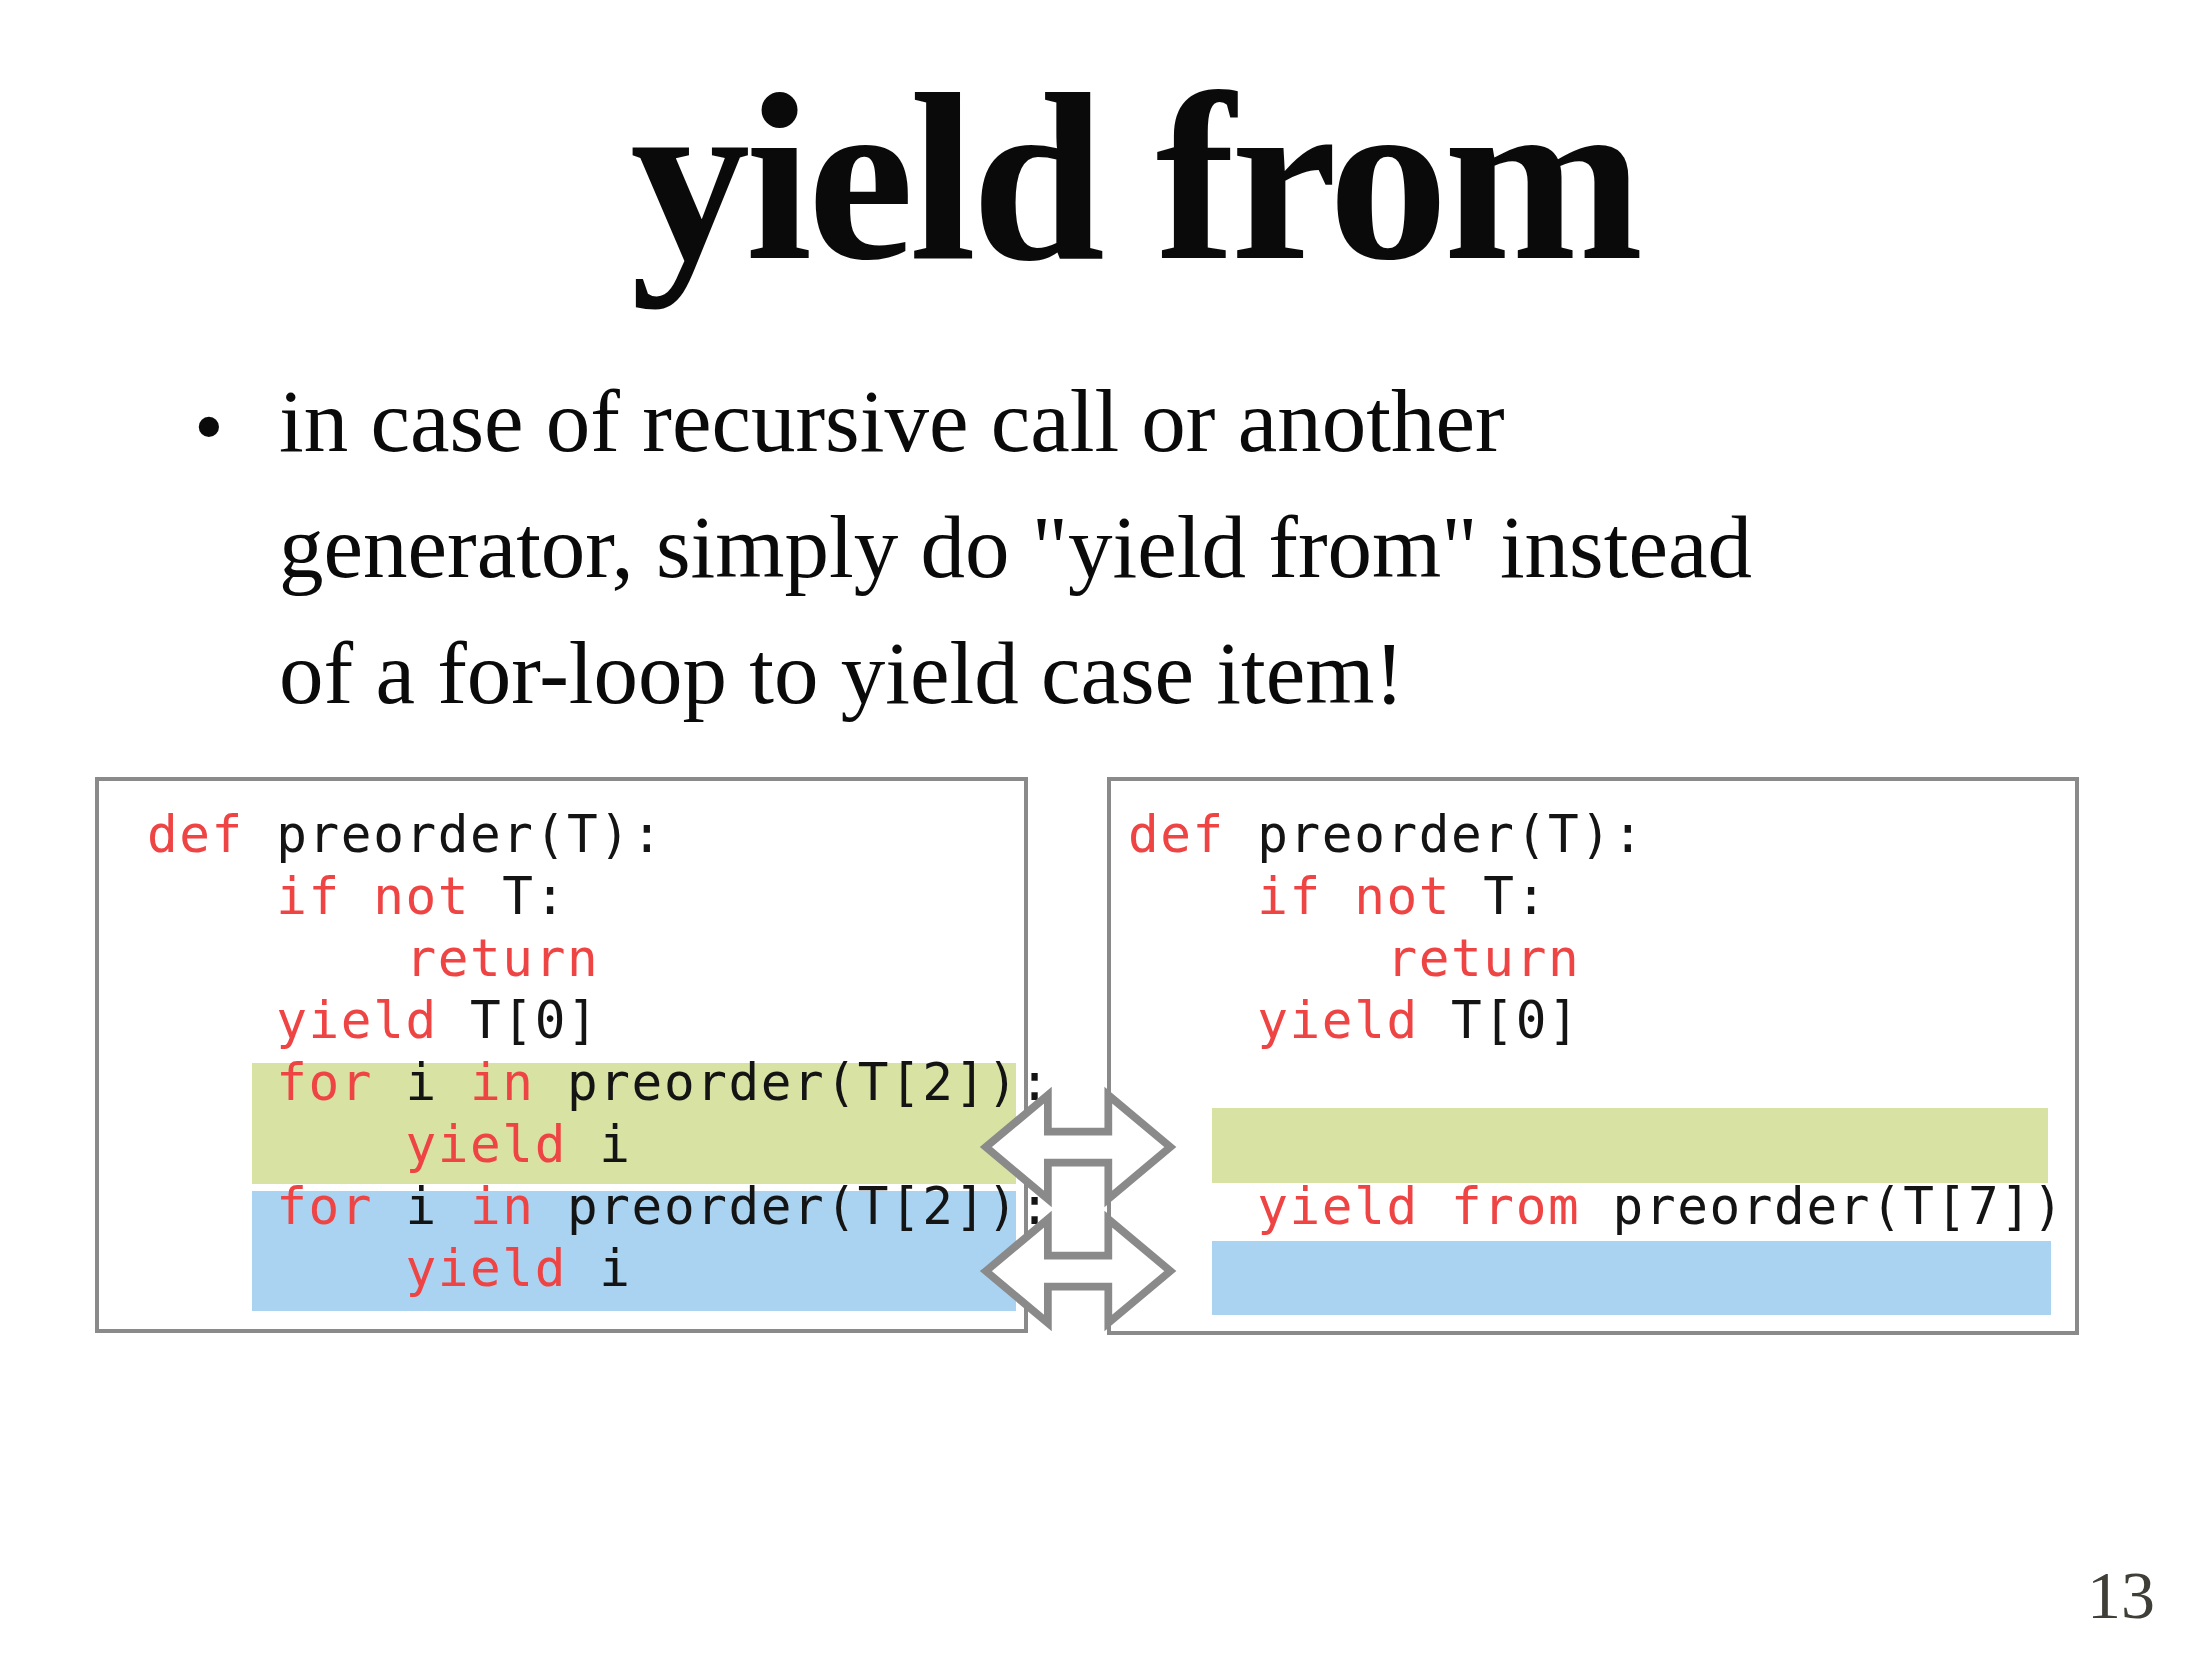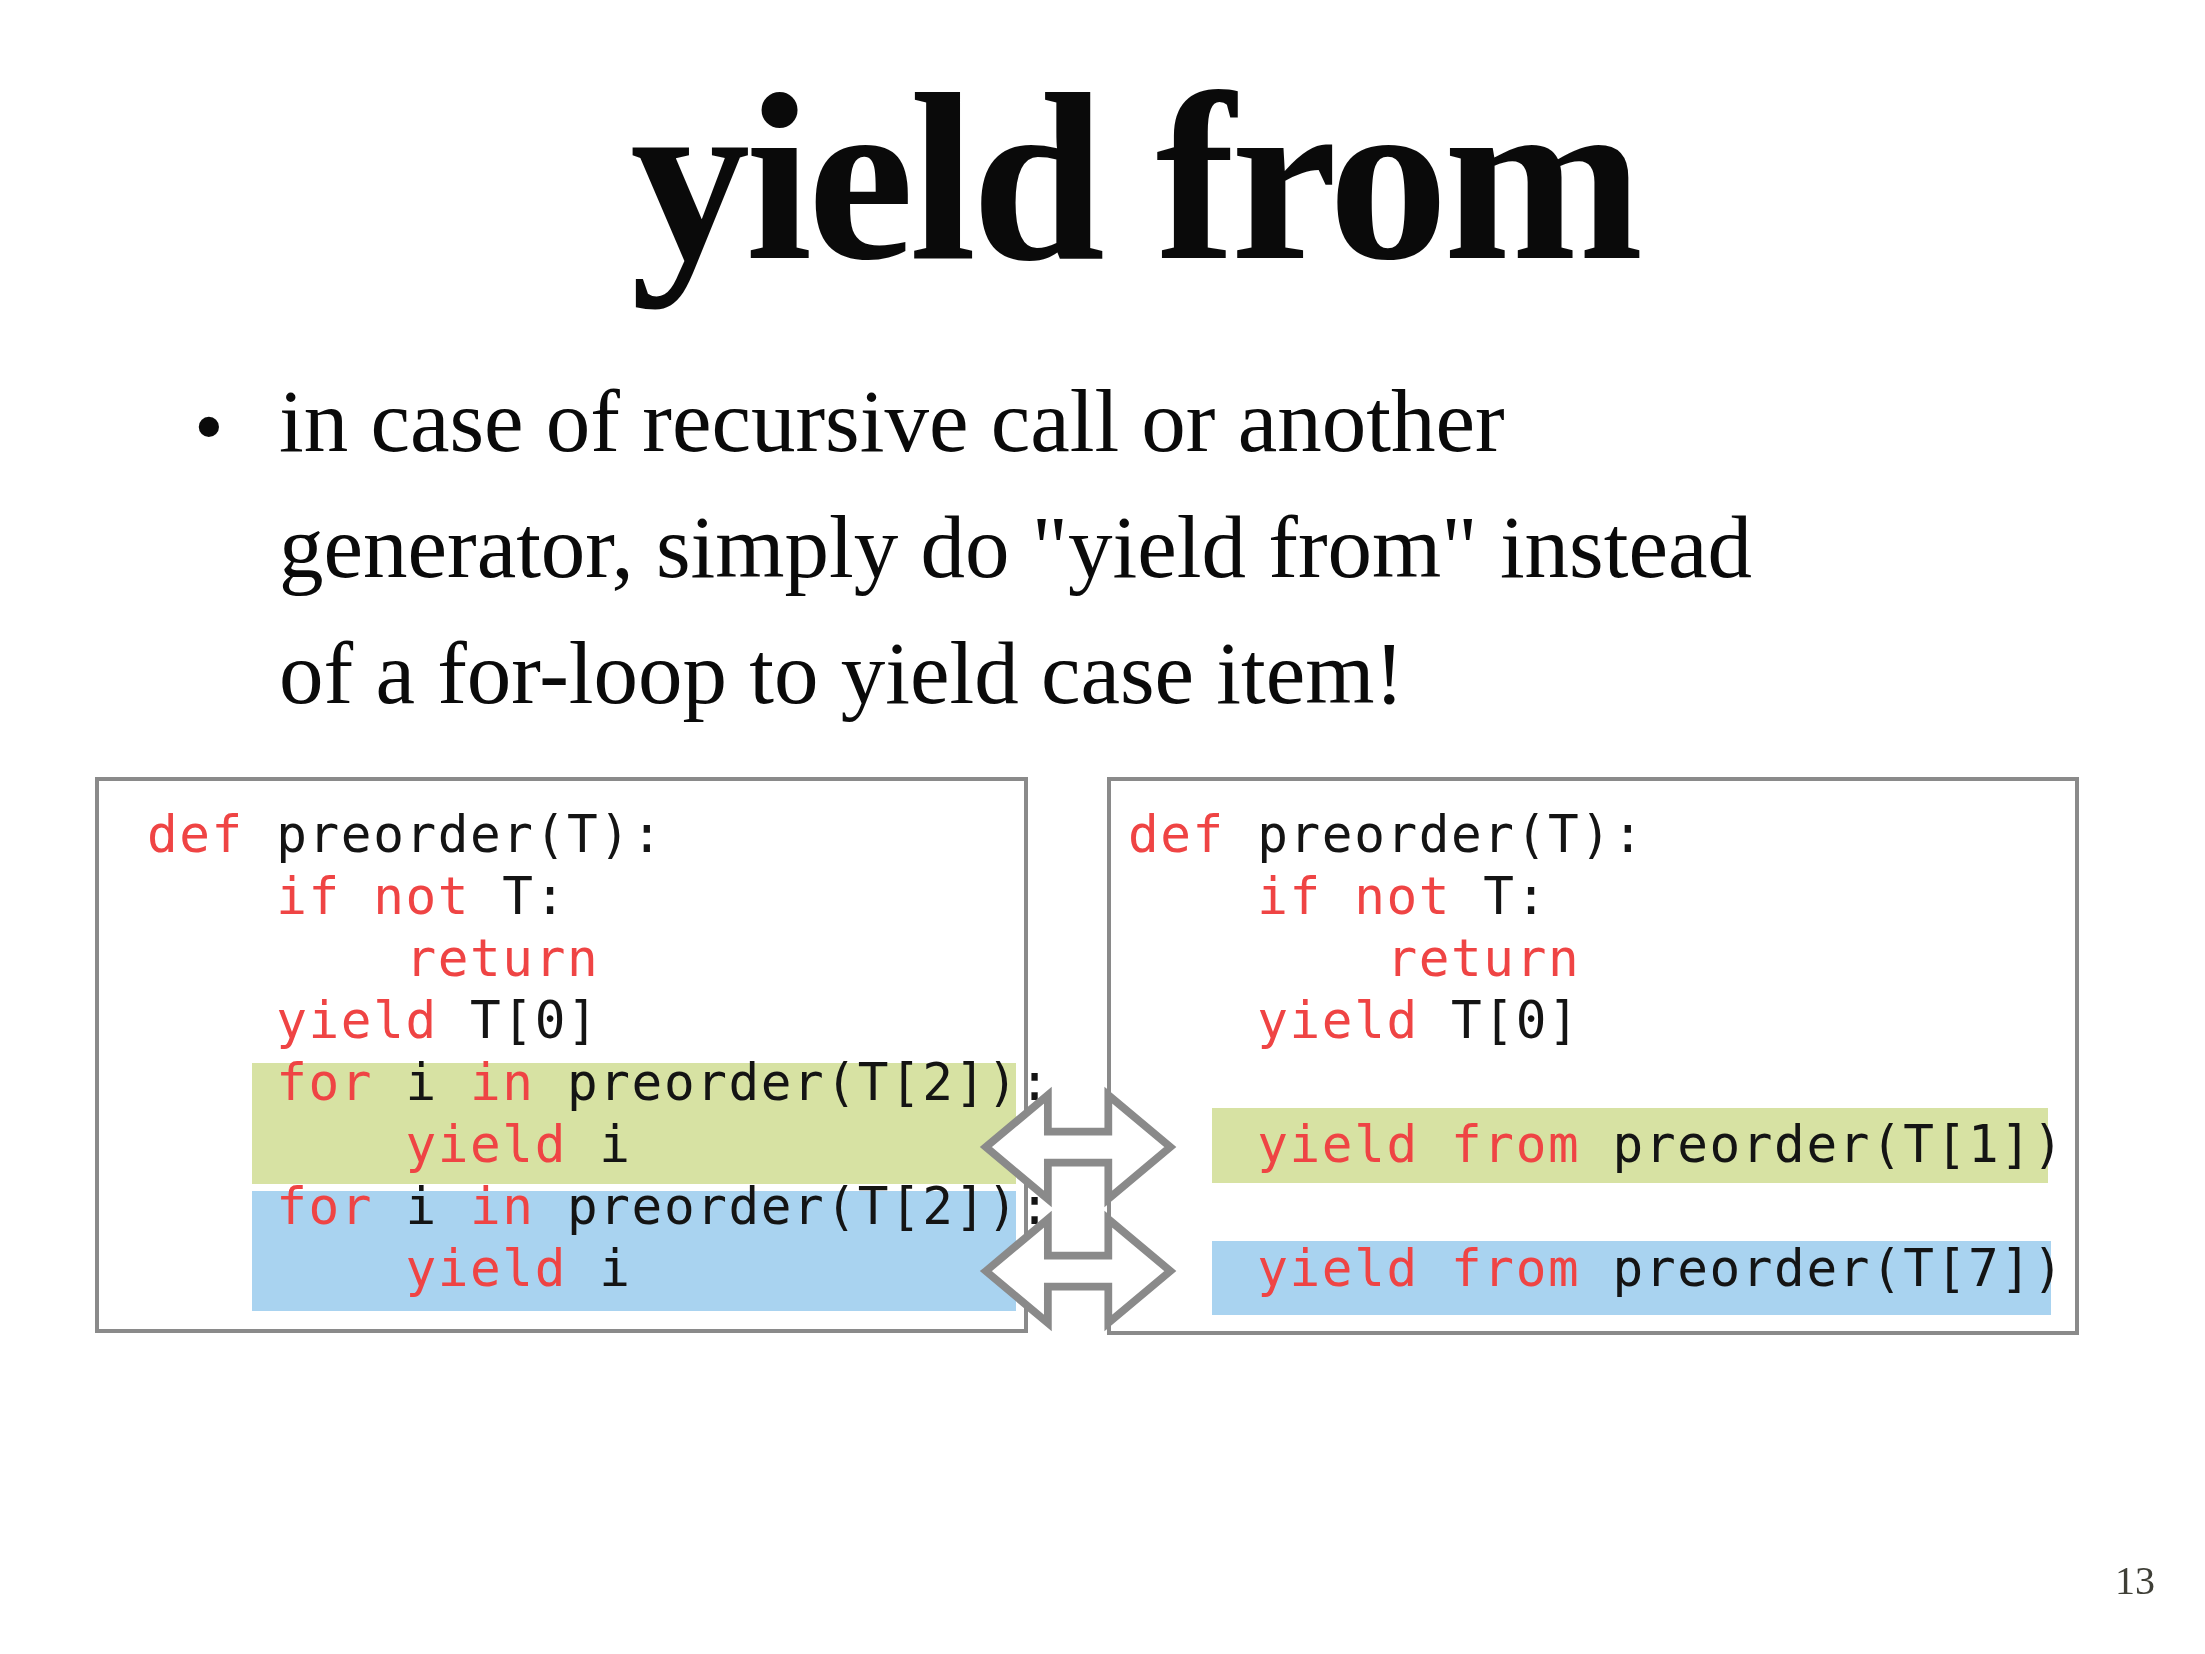--- a/index.html
+++ b/index.html
@@ -42,21 +42,21 @@
   }
   .code-left{left:147px;top:804px;}
   .code-right{left:1128px;top:804px;}
   .code-line{height:62px;white-space:pre;}
   .kw{color:#ef4444;}
   
   .arrows{left:0;top:0;width:2205px;height:1654px;z-index:4;pointer-events:none;}
   
   .page-number{
     left:2046px;top:1561px;width:109px;text-align:right;
-    font-size:40px;line-height:1;color:#3f3f37;
+    font-size:68px;line-height:1;color:#3f3f37;
   }
 </style>
 </head>
 <body>
 
 <div class="abs title">yield from</div>
 
 <span class="abs bullet-marker">•</span>
 <div class="abs bullet-lines">
   <div class="bullet-line">in case of recursive call or another</div>
@@ -81,21 +81,20 @@
     <div class="code-line"><span>        </span><span class="kw">yield</span><span> i</span></div>
     <div class="code-line"><span>    </span><span class="kw">for</span><span> i </span><span class="kw">in</span><span> preorder(T[2]):</span></div>
     <div class="code-line"><span>        </span><span class="kw">yield</span><span> i</span></div>
   </div>
 <div class="code code-right">
     <div class="code-line"><span class="kw">def</span><span> preorder(T):</span></div>
     <div class="code-line"><span>    </span><span class="kw">if</span><span> </span><span class="kw">not</span><span> T:</span></div>
     <div class="code-line"><span>        </span><span class="kw">return</span></div>
     <div class="code-line"><span>    </span><span class="kw">yield</span><span> T[0]</span></div>
     <div class="code-line"></div>
-    <div class="code-line"><span>    </span><span class="kw">yield</span><span> </span><span class="kw">from</span><span> preorder(T[1])</span></div>
     <div class="code-line"></div>
     <div class="code-line"><span>    </span><span class="kw">yield</span><span> </span><span class="kw">from</span><span> preorder(T[7])</span></div>
   </div>
 
 <svg class="abs arrows" viewBox="0 0 2845 2134" xmlns="http://www.w3.org/2000/svg">
   <path d="M 1272 1480 L 1352 1413 L 1352 1460 L 1430 1460 L 1430 1413 L 1510 1480 L 1430 1547 L 1430 1500 L 1352 1500 L 1352 1547 Z" fill="#ffffff" stroke="#8a8a8a" stroke-width="10" stroke-linejoin="miter"></path>
   <path d="M 1272 1640 L 1352 1573 L 1352 1620 L 1430 1620 L 1430 1573 L 1510 1640 L 1430 1707 L 1430 1660 L 1352 1660 L 1352 1707 Z" fill="#ffffff" stroke="#8a8a8a" stroke-width="10" stroke-linejoin="miter"></path>
 </svg>
 
 <div class="abs page-number">13</div>

